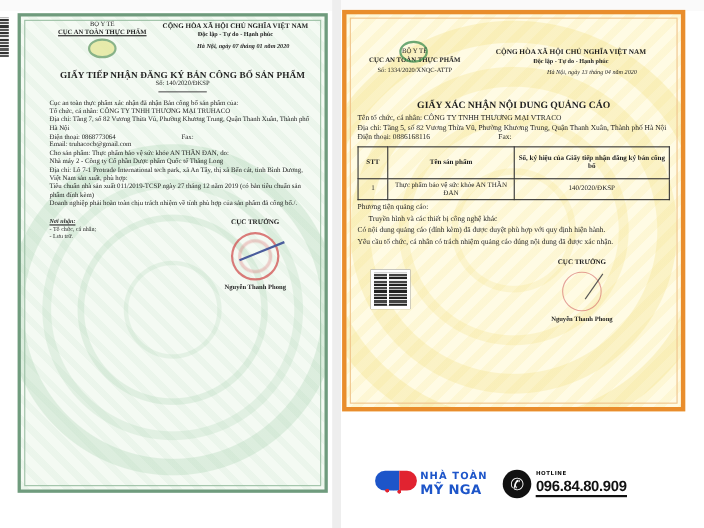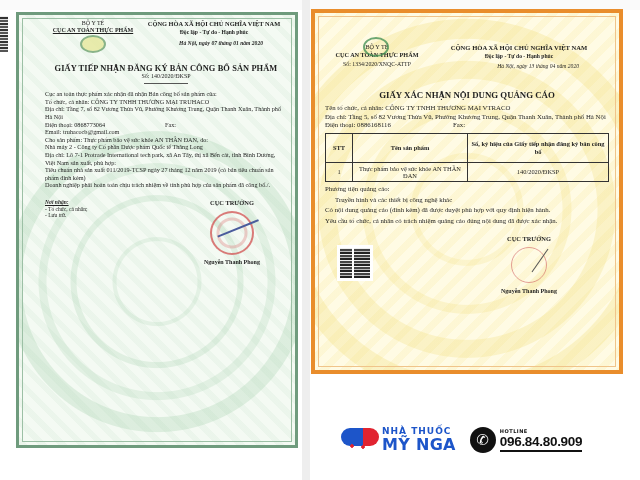--- a/index.html
+++ b/index.html
@@ -110,21 +110,21 @@
   }
   .pill {
     width: 38px; height: 24px; position: relative; margin-right: 3px;
   }
   .pill .blue { position: absolute; left: 0; top: 0; width: 22px; height: 18px; background: #1d55c9; border-radius: 10px 0 0 10px; }
   .pill .red { position: absolute; left: 22px; top: 0; width: 16px; height: 18px; background: #e12330; border-radius: 0 10px 10px 0; }
   .pill .dots { position: absolute; left: 8px; top: 14px; width: 18px; height: 8px;
     background: radial-gradient(circle at 3px 4px, #e12330 0 1.5px, transparent 2px), radial-gradient(circle at 9px 2px, #1d55c9 0 1.5px, transparent 2px), radial-gradient(circle at 14px 5px, #e12330 0 1.5px, transparent 2px); }
   .brand-text { font-family: "DejaVu Sans", sans-serif; line-height: 1; }
   .brand-text .sub { color: #1d55c9; font-size: 9px; font-weight: bold; letter-spacing: 1px; }
-  .brand-text .main { color: #1d55c9; font-size: 16px; font-weight: bold; margin-top: 1px; letter-spacing: .3px; }
+  .brand-text .main { color: #1d55c9; font-size: 12px; font-weight: bold; margin-top: 1px; letter-spacing: .3px; }
   .hotline { display: flex; align-items: center; margin-left: 14px; }
   .phone-icon { width: 26px; height: 26px; border-radius: 50%; background: #111; color: #fff; font-size: 15px; display: flex; align-items: center; justify-content: center; margin-right: 4px; font-family: "DejaVu Sans", sans-serif; }
   .hl-text { font-family: "DejaVu Sans", sans-serif; }
   .hl-label { font-size: 5px; font-weight: bold; letter-spacing: .5px; color: #111; }
   .hl-num { font-size: 13.5px; font-weight: bold; color: #111; border-bottom: 2px solid #111; padding-bottom: 1px; letter-spacing: -.3px; font-family: "Liberation Sans", sans-serif; }
 </style>
 </head>
 <body>
 
 <div class="topbar"></div>
@@ -239,21 +239,21 @@
   </div>
 </div>
 
 <div class="brand">
   <div class="pill">
     <div class="blue"></div>
       <div class="red"></div>
       <div class="dots"></div>
   </div>
   <div class="brand-text">
-    <div class="sub">NHÀ THUỐC</div>
+    <div class="sub">NHÀ TOÀN</div>
     <div class="main">MỸ NGA</div>
   </div>
   <div class="hotline">
     <div class="phone-icon">✆</div>
     <div class="hl-text">
       <div class="hl-label">HOTLINE</div>
       <div class="hl-num">096.84.80.909</div>
     </div>
   </div>
 </div>

